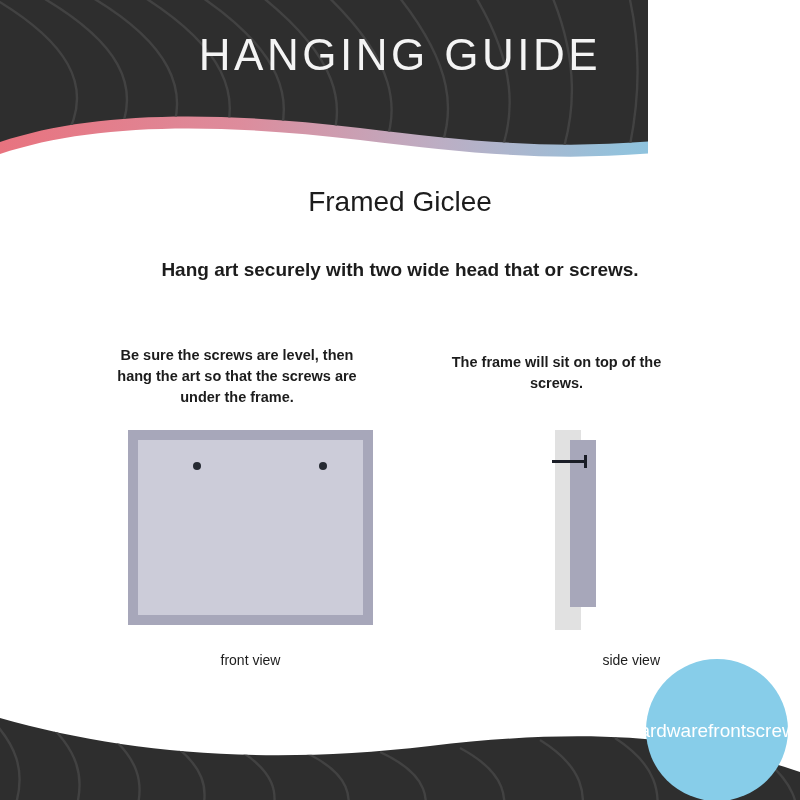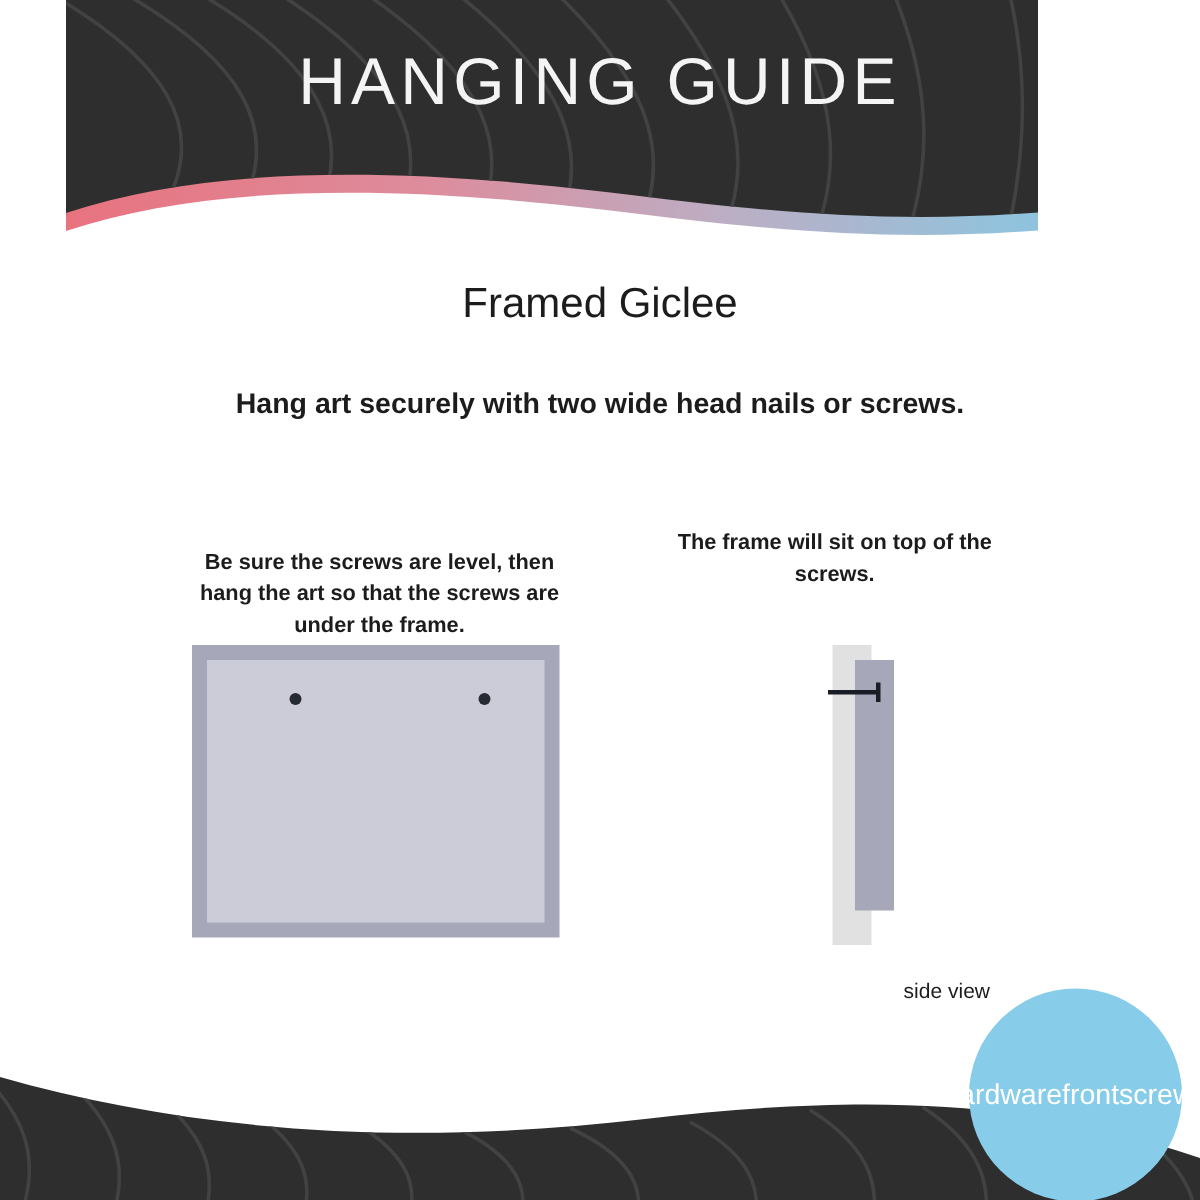--- a/index.html
+++ b/index.html
@@ -19,21 +19,20 @@
   }
 
   
   .header-band {
     position: absolute;
     left: 0;
     top: 0;
     width: 648px;
     height: 160px;
     overflow: hidden;
-    padding-left: 44px;
   }
   .header-band svg, .footer-band svg {
     display: block;
   }
   .header-title {
     position: absolute;
     left: 0;
     top: 30px;
     width: 800px;
     text-align: center;
@@ -69,24 +68,23 @@
   
   .instr {
     position: absolute;
     font-size: 14.5px;
     line-height: 21px;
     color: #1c1c1c;
     font-weight: 700;
     text-align: center;
   }
   .instr-left {
-    left: 128px;
+    left: 112px;
     top: 345px;
     width: 250px;
-    margin-top: 20px;
   }
   .instr-right {
     left: 444px;
     top: 352px;
     width: 225px;
   }
 
   
   .front-view {
     position: absolute;
@@ -237,40 +235,41 @@
         <path d="M700,-20 C706,50 700,115 690,185"></path>
         <path d="M775,-20 C770,50 762,115 758,185"></path>
         <path d="M845,-20 C830,50 818,115 812,185"></path>
       </g>
     </svg>
     <div class="header-title">HANGING GUIDE</div>
   </div>
 
   <div class="product-title">Framed Giclee</div>
 
-  <div class="lede">Hang art securely with two wide head nails or screws.</div>
+  <div class="lede">Hang art securely with two wide head that or screws.</div>
 
   <div class="instr instr-left">Be sure the screws are level, then hang the art so that the screws are under the frame.</div>
 
   <div class="instr instr-right">The frame will sit on top of the screws.</div>
 
   <div class="front-view">
     <div class="front-view-mat">
       <div class="screw-dot left"></div>
       <div class="screw-dot right"></div>
     </div>
   </div>
 
   <div class="side-view">
     <div class="side-wall"></div>
     <div class="side-frame"></div>
     <div class="side-screw-shaft"></div>
     <div class="side-screw-head"></div>
   </div>
 
+  <div class="view-caption caption-front">front view</div>
 
   <div class="view-caption caption-side">side view</div>
 
   <div class="badge">
     <span>hardware</span>
     <span>front</span>
     <span>screws</span>
   </div>
 
   <div class="footer-band">

